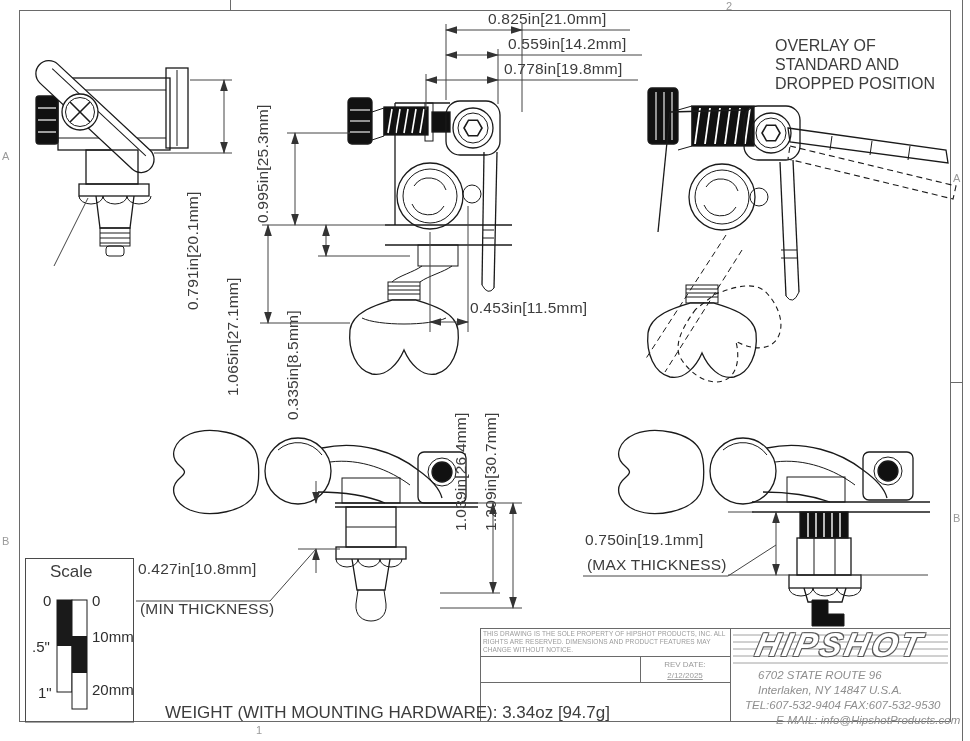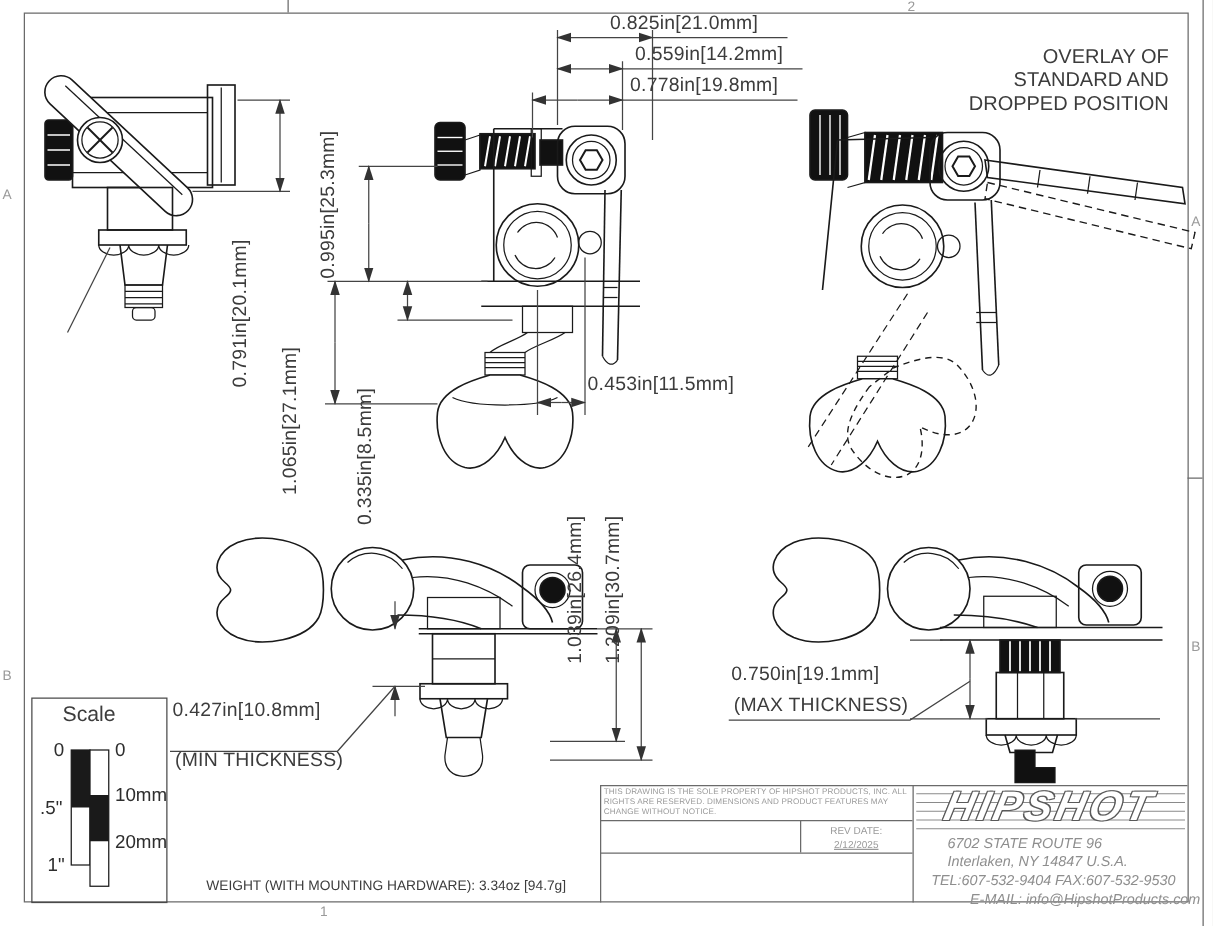--- a/index.html
+++ b/index.html
@@ -295,24 +295,24 @@
   </g>
 </svg>
 
   <div class="txt zone" style="left:726px;top:0px;">2</div>
   <div class="txt zone" style="left:256px;top:724px;">1</div>
   <div class="txt zone" style="left:953px;top:172px;">A</div>
   <div class="txt zone" style="left:953px;top:512px;">B</div>
   <div class="txt zone" style="left:2px;top:150px;">A</div>
   <div class="txt zone" style="left:2px;top:535px;">B</div>
 
-  <div class="txt note pre" style="left:775px;top:36px;text-align:right;">OVERLAY OF
+  <div class="txt note pre" style="left:775px;top:36px;">OVERLAY OF
 STANDARD AND
 DROPPED POSITION</div>
-  <div class="txt" style="left:165px;top:703px;font-size:11px;">WEIGHT (WITH MOUNTING HARDWARE): 3.34oz [94.7g]</div>
+  <div class="txt" style="left:165px;top:703px;font-size:17px;">WEIGHT (WITH MOUNTING HARDWARE): 3.34oz [94.7g]</div>
 
   <div class="txt dim" style="left:488px;top:10px;">0.825in[21.0mm]</div>
   <div class="txt dim" style="left:508px;top:35px;">0.559in[14.2mm]</div>
   <div class="txt dim" style="left:504px;top:60px;">0.778in[19.8mm]</div>
   <div class="txt dim vdim" style="left:202px;top:292px;">0.791in[20.1mm]</div>
   <div class="txt dim vdim" style="left:272px;top:205px;">0.995in[25.3mm]</div>
   <div class="txt dim vdim" style="left:242px;top:378px;">1.065in[27.1mm]</div>
   <div class="txt dim vdim" style="left:302px;top:402px;">0.335in[8.5mm]</div>
   <div class="txt dim" style="left:470px;top:299px;">0.453in[11.5mm]</div>
   <div class="txt dim vdim" style="left:470px;top:513px;">1.039in[26.4mm]</div>
@@ -321,21 +321,21 @@
   <div class="txt dim" style="left:140px;top:600px;">(MIN THICKNESS)</div>
   <div class="txt dim" style="left:585px;top:531px;">0.750in[19.1mm]</div>
   <div class="txt dim" style="left:587px;top:556px;">(MAX THICKNESS)</div>
 
   <div class="txt" style="left:50px;top:562px;font-size:17px;">Scale</div>
   <div class="txt scl" style="left:43px;top:592px;">0</div>
   <div class="txt scl" style="left:32px;top:638px;">.5"</div>
   <div class="txt scl" style="left:38px;top:684px;">1"</div>
   <div class="txt scl" style="left:92px;top:592px;">0</div>
   <div class="txt scl" style="left:92px;top:628px;">10mm</div>
-  <div class="txt scl" style="left:92px;top:665px;text-align:right;">20mm</div>
+  <div class="txt scl" style="left:92px;top:681px;text-align:right;">20mm</div>
   <div class="txt scl" style="left:92px;top:701px;margin-top:40px;">30mm</div>
 
   <div class="txt tb-small" style="left:483px;top:630px;width:244px;">THIS DRAWING IS THE SOLE PROPERTY OF HIPSHOT PRODUCTS, INC. ALL RIGHTS ARE RESERVED. DIMENSIONS AND PRODUCT FEATURES MAY CHANGE WITHOUT NOTICE.</div>
   <div class="txt tb-spec" style="left:642px;top:659px;width:86px;text-align:center;">REV DATE:</div>
   <div class="txt tb-spec" style="left:642px;top:670px;width:86px;text-align:center;text-decoration:underline;">2/12/2025</div>
   <div class="txt logo" style="left:740px;top:626px;width:200px;text-align:center;">HIPSHOT</div>
   <div class="txt addr" style="left:758px;top:668px;">6702 STATE ROUTE 96</div>
   <div class="txt addr" style="left:758px;top:683px;text-align:right;">Interlaken, NY 14847 U.S.A.</div>
   <div class="txt addr" style="left:745px;top:698px;" data_bind="">TEL:607-532-9404 FAX:607-532-9530</div>
   <div class="txt addr" style="left:752px;top:713px;margin-left:24px;">E-MAIL: info@HipshotProducts.com</div>

